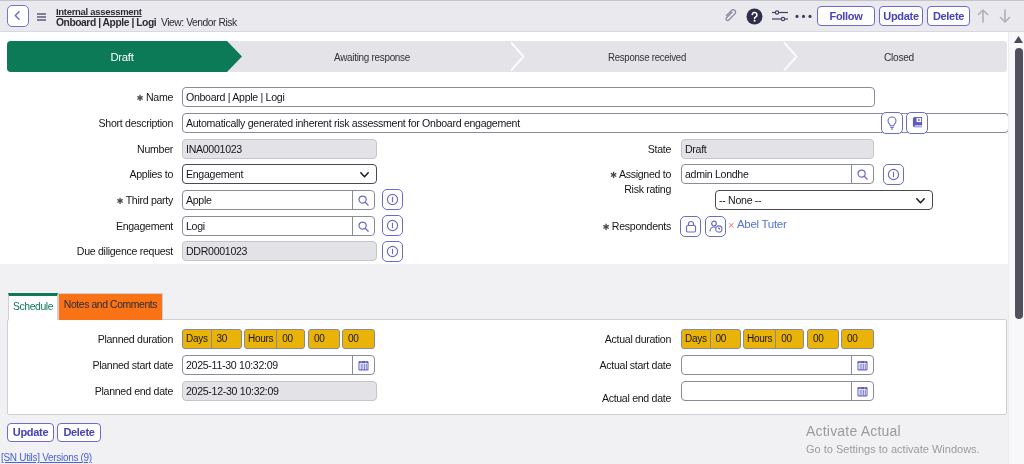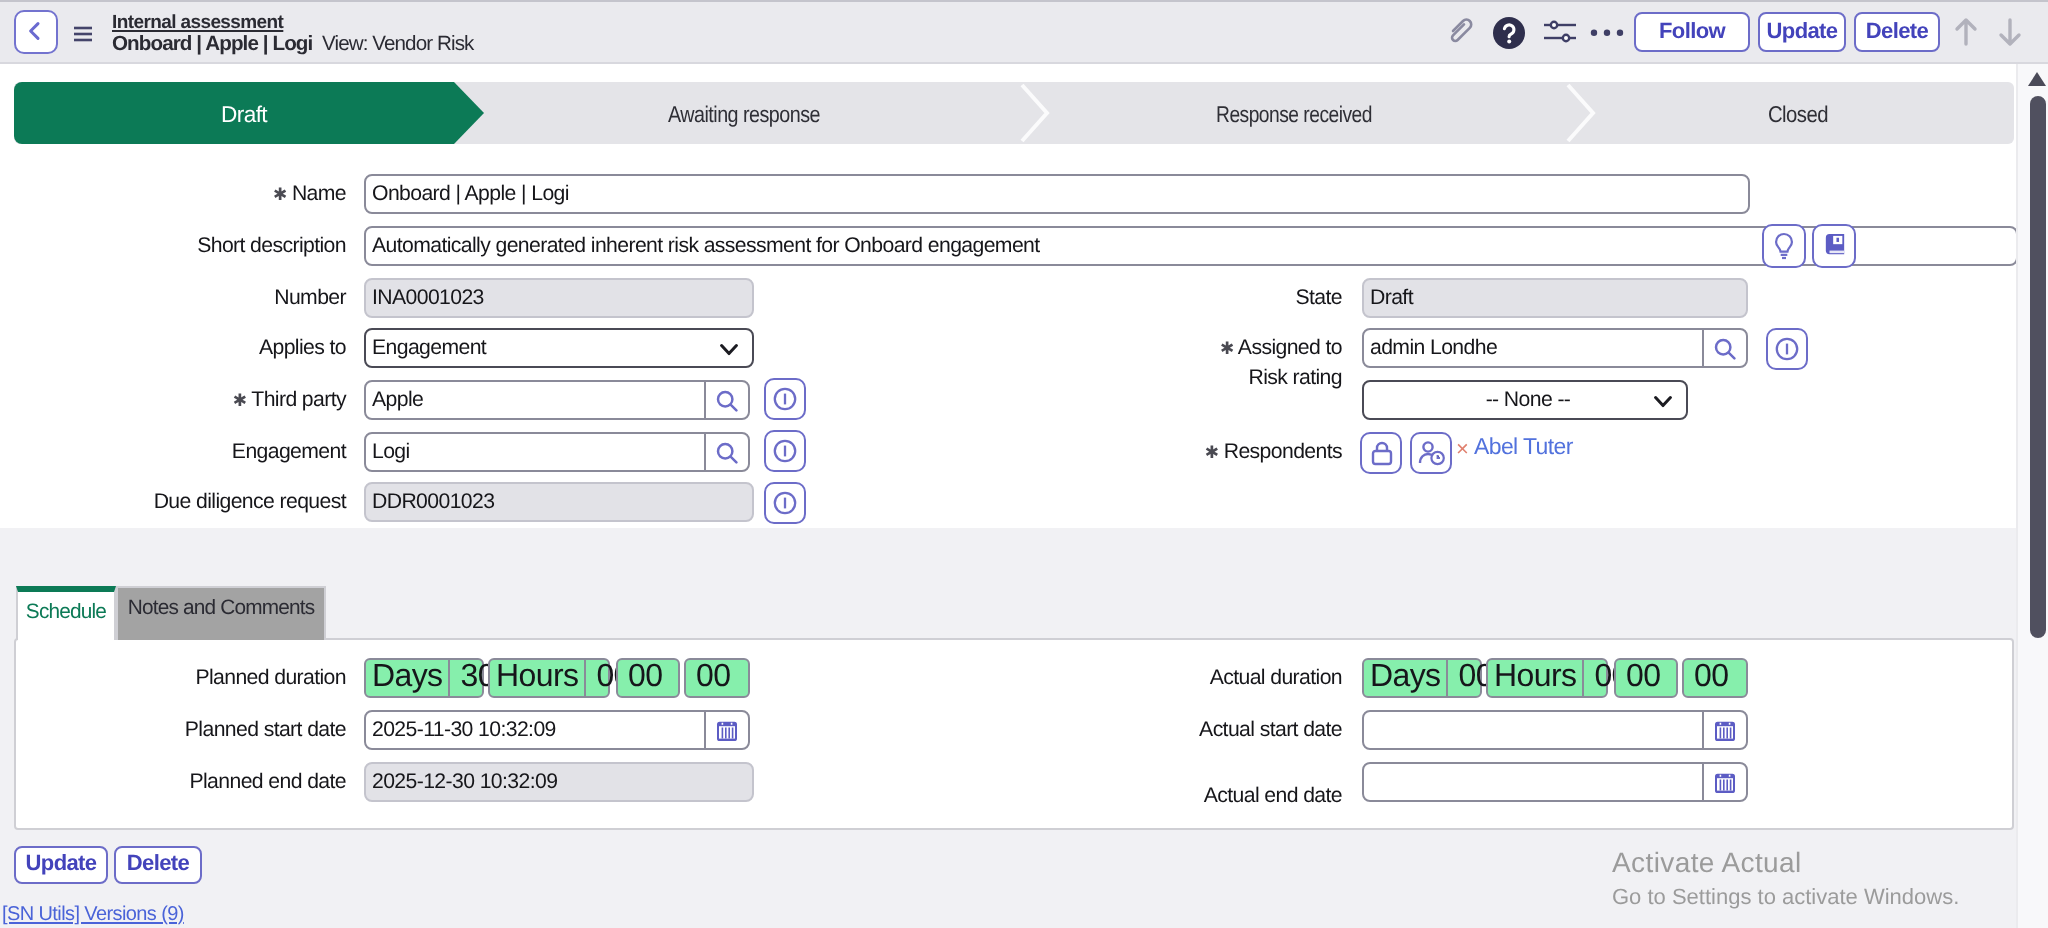--- a/index.html
+++ b/index.html
@@ -21,22 +21,22 @@
 .ro { background:#e2e2e7; border-color:#c4c4cd; }
 .sel { border-color:#4a4a55; }
 .seg { position:absolute; top:0; bottom:0; width:22px; right:0; border-left:1px solid #8a8a99; display:flex; align-items:center; justify-content:center; }
 .ibtn { width:21px; height:21px; background:#fff; border:1.2px solid #6c6cc8; border-radius:5px; display:flex; align-items:center; justify-content:center; }
 .ast { color:#4a4a52; font-size:8.5px; }
 
 #lower { left:0; top:264px; width:1008px; height:200px; background:#f1f1f4; }
 #panel { left:7px; top:319px; width:1000px; height:96px; background:#fff; border:1px solid #cfcfd4; border-radius:2px; }
 .tab { top:293px; height:27px; font-size:10.4px; letter-spacing:-0.4px; line-height:21px; white-space:nowrap; text-align:center; }
 #tab1 { left:8px; width:50px; background:#fff; border:1px solid #cfcfd4; border-top:3px solid #0c7a56; border-bottom:none; color:#0c7a56; z-index:3; }
-#tab2 { left:58px; width:105px; background:#a3a3a3; border:1px solid #cfcfd4; border-bottom:none; color:#2b2b33; z-index:2; }
-.durbox { height:20px; border:1px solid #8a8a99; border-radius:3px; background:#86efac; font-size:16px; color:#16161a; display:flex; }
+#tab2 { left:58px; width:105px; background:#f97316; border:1px solid #cfcfd4; border-bottom:none; color:#2b2b33; z-index:2; }
+.durbox { height:20px; border:1px solid #8a8a99; border-radius:3px; background:#eab308; font-size:10px; color:#16161a; display:flex; }
 .durlab { padding:0 3px; line-height:18px; border-right:1px solid #8a8a99; white-space:nowrap; }
 .durval { padding:0 5px; line-height:18px; }
 .blink { color:#4a63d8; font-size:10px; text-decoration:underline; }
 
 #sbtrack { left:1008px; top:32px; width:16px; height:432px; background:#f8f8fa; border-left:1px solid #ebebee; }
 #sbthumb { left:1015px; top:48px; width:8px; height:271px; background:#50505f; border-radius:4px; }
 .aw1 { color:#9b9b9b; font-size:14px; letter-spacing:0.2px; }
 .aw2 { color:#9b9b9b; font-size:11px; letter-spacing:0; }
 </style>
 </head>
@@ -179,21 +179,21 @@
         <line x1="7.3" y1="7.3" x2="10.2" y2="10.2" stroke="#6c6cc8" stroke-width="1.25" stroke-linecap="round"></line>
       </svg>
     </div>
 </div>
 <div class="abs ibtn" style="left:382px; top:189px;">
   <svg width="13" height="13" viewBox="0 0 13 13">
       <circle cx="6.5" cy="6.5" r="5.1" stroke="#6c6cc8" stroke-width="1.15" fill="none"></circle>
       <line x1="6.5" y1="3.8" x2="6.5" y2="9.2" stroke="#6c6cc8" stroke-width="1.15"></line>
     </svg>
 </div>
-<div class="abs inp sel" style="left:681px; top:190px; width:163px;text-align:center;">-- None --
+<div class="abs inp sel" style="left:715px; top:190px; width:218px;">-- None --
   <svg class="abs" style="right:7px; top:7px;" width="9" height="6" viewBox="0 0 9 6">
       <path d="M0.8 0.8 L4.5 4.8 L8.2 0.8" stroke="#1c1c22" stroke-width="1.5" fill="none" stroke-linecap="round" stroke-linejoin="round"></path>
     </svg>
 </div>
 
 <div class="abs inp" style="left:182px; top:216px; width:193px;">Logi
   <div class="seg">
       <svg width="11" height="11" viewBox="0 0 11 11">
         <circle cx="4.6" cy="4.6" r="3.6" stroke="#6c6cc8" stroke-width="1.25" fill="none"></circle>
         <line x1="7.3" y1="7.3" x2="10.2" y2="10.2" stroke="#6c6cc8" stroke-width="1.25" stroke-linecap="round"></line>

